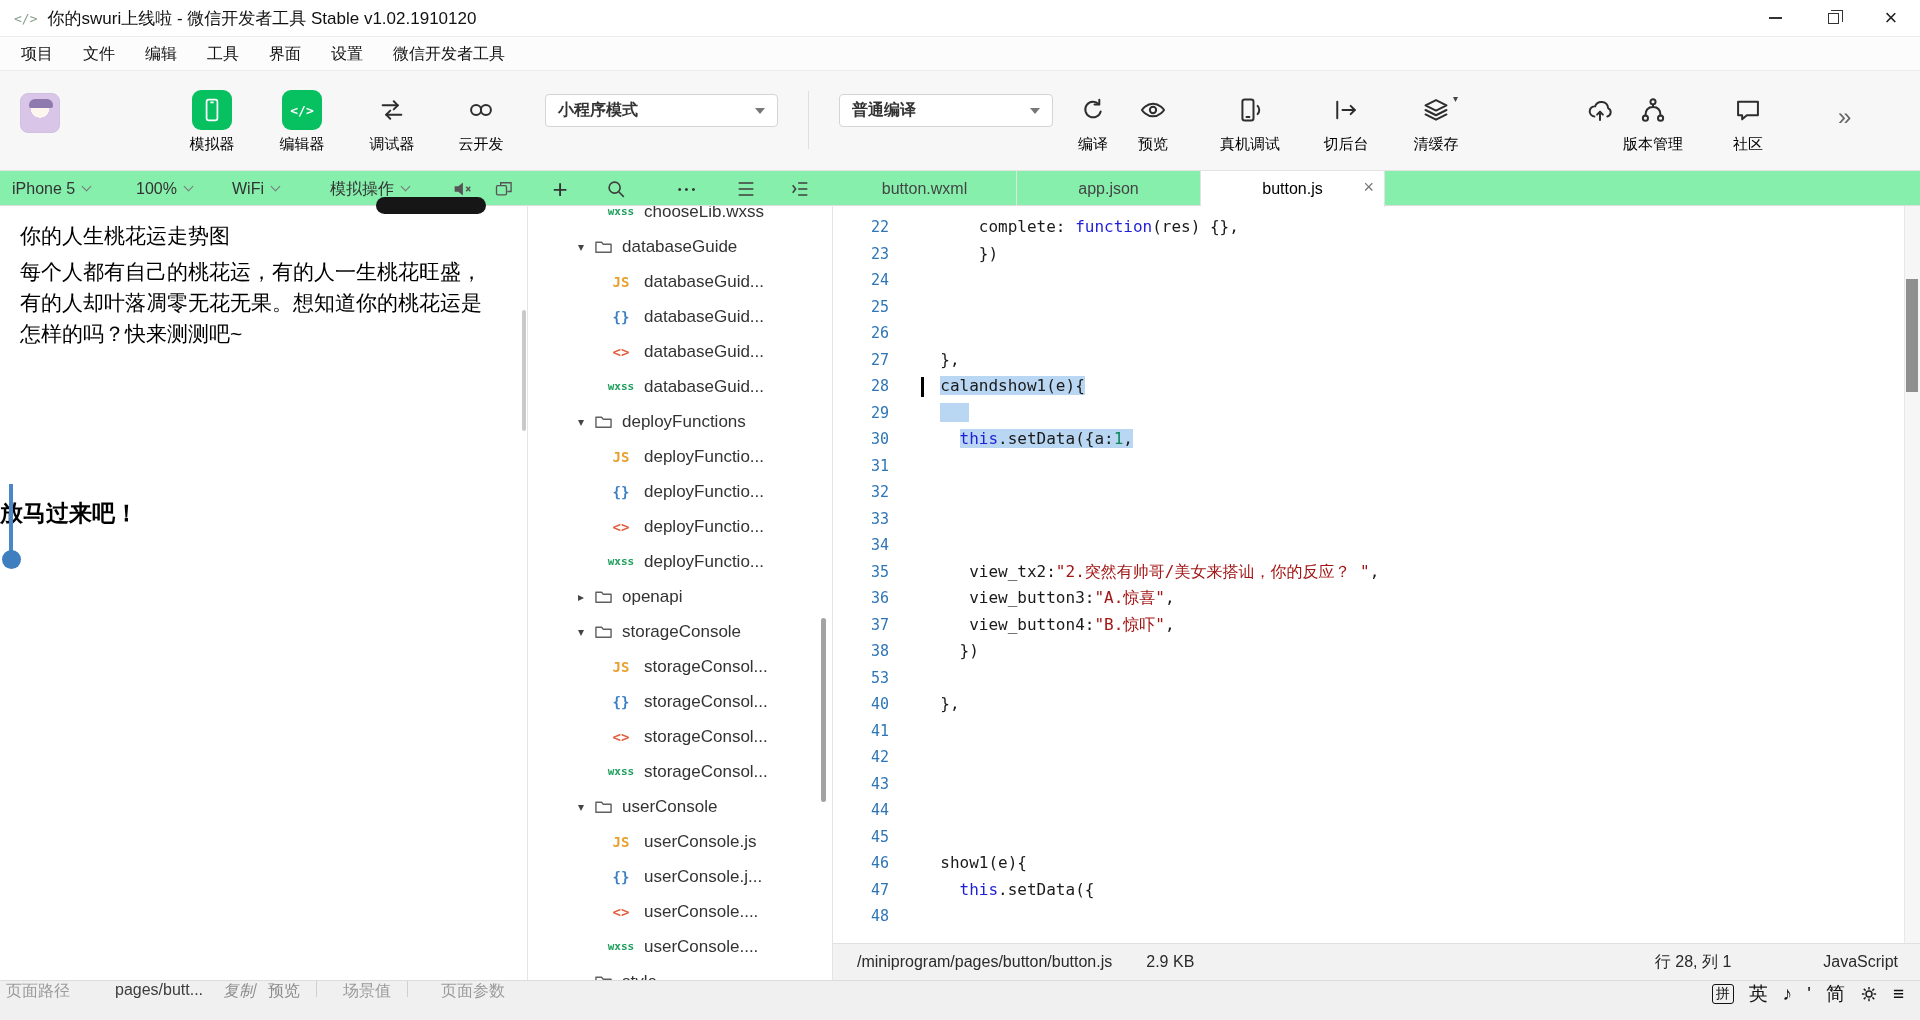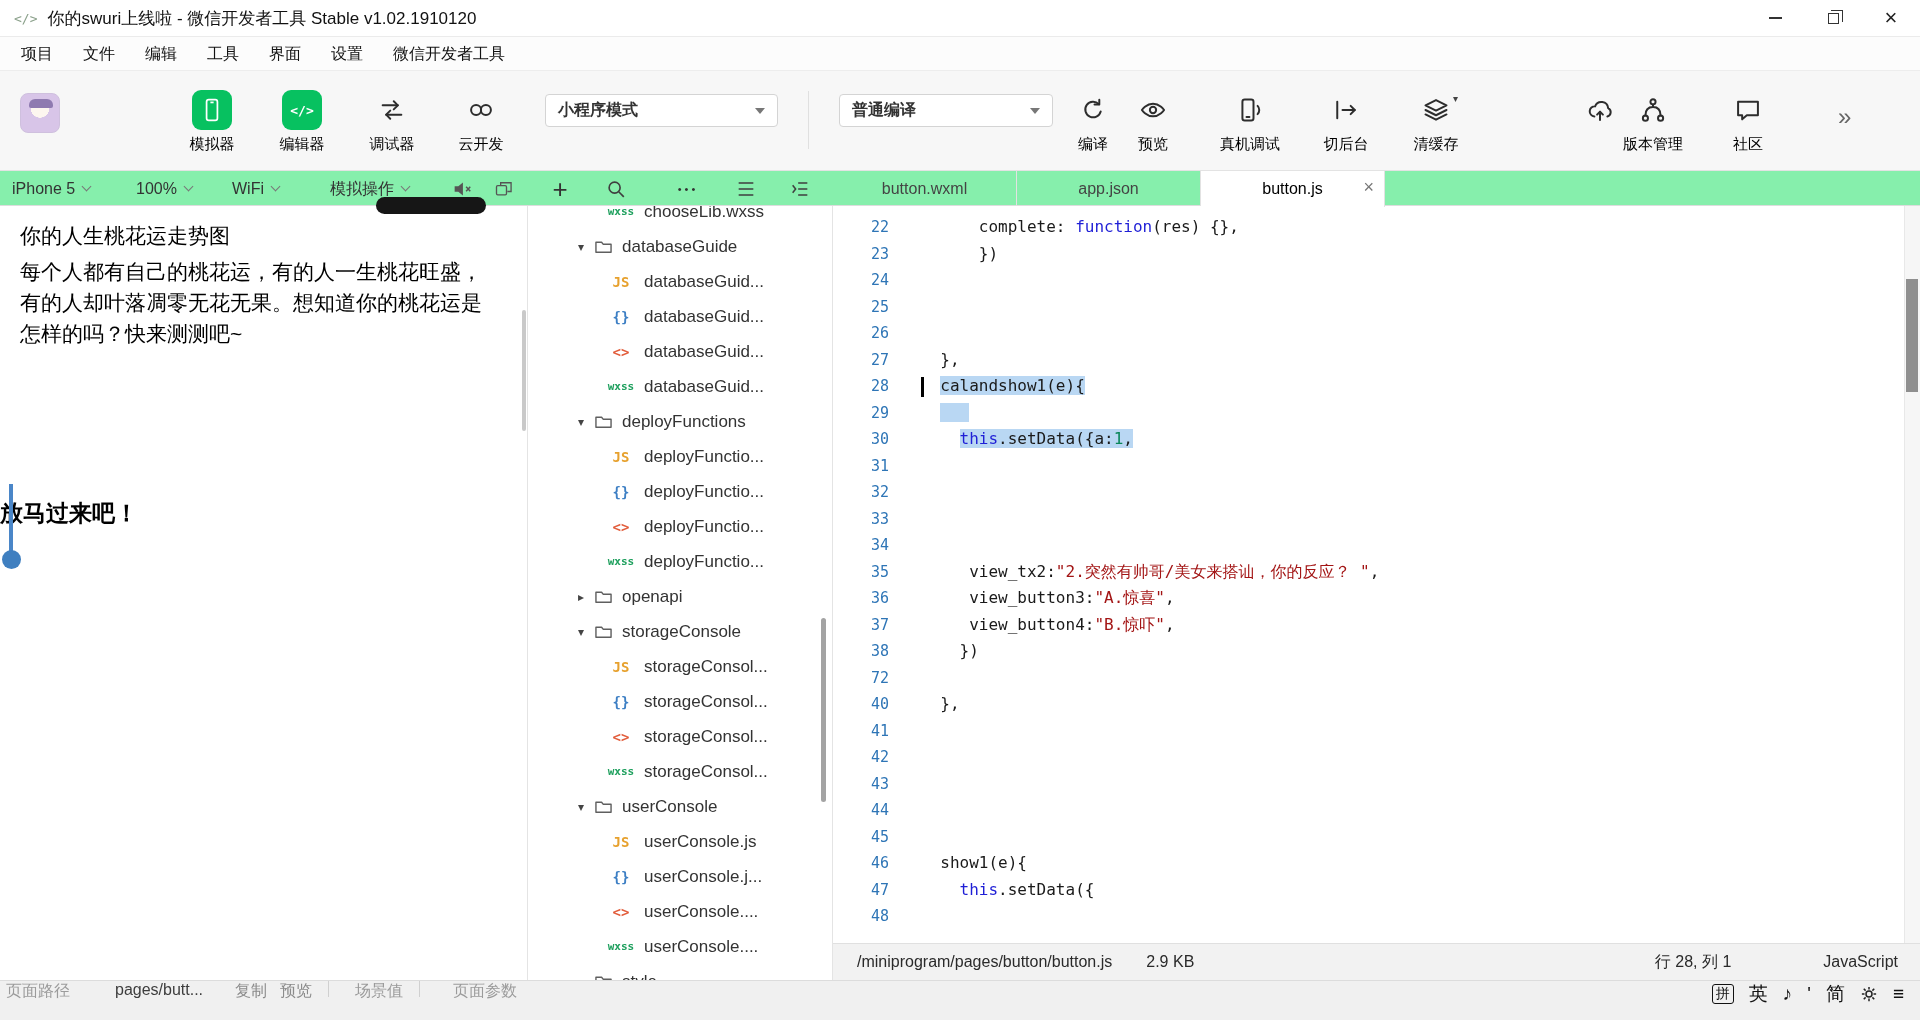--- a/index.html
+++ b/index.html
@@ -539,21 +539,21 @@
           </div>
           <div class="code-line">
             <span class="ln">37</span>
             <span class="code"><span class="">     view_button4:</span><span class="tok-str">"B.惊吓"</span><span class="">,</span></span>
           </div>
           <div class="code-line">
             <span class="ln">38</span>
             <span class="code"><span class="">    })</span></span>
           </div>
           <div class="code-line">
-            <span class="ln">72</span>
+            <span class="ln">53</span>
             <span class="code"></span>
           </div>
           <div class="code-line">
             <span class="ln">40</span>
             <span class="code"><span class="">  },</span></span>
           </div>
           <div class="code-line">
             <span class="ln">41</span>
             <span class="code"></span>
           </div>
@@ -598,21 +598,21 @@
     </div>
   </div>
 
   <div class="capsule-pill"></div>
   <div class="left-ind-bar"></div>
   <div class="left-ind-drop"></div>
 
   <div class="bottombar" id="bottombar">
       <span class="bb-muted" style="margin-left: 6px;">页面路径</span>
       <span class="bb-strong" style="margin-left: 45px;">pages/butt...</span>
-      <span class="bb-action" style="margin-left: 32px;">复制</span>
+      <span class="bb-action" style="margin-left: 20px; font-style: italic;">复制</span>
       <span class="bb-action" style="margin-left: 13px;">预览</span>
       <span class="bb-sep"></span>
       <span class="bb-muted" style="margin-left: 26px;">场景值</span>
       <span class="bb-sep"></span>
       <span class="bb-muted" style="margin-left: 33px;">页面参数</span>
       <div class="ime-tray">
         <span class="ime-item ime-boxed">拼</span>
         <span class="ime-item">英</span>
         <span class="ime-item">♪</span>
         <span class="ime-item">'</span>

